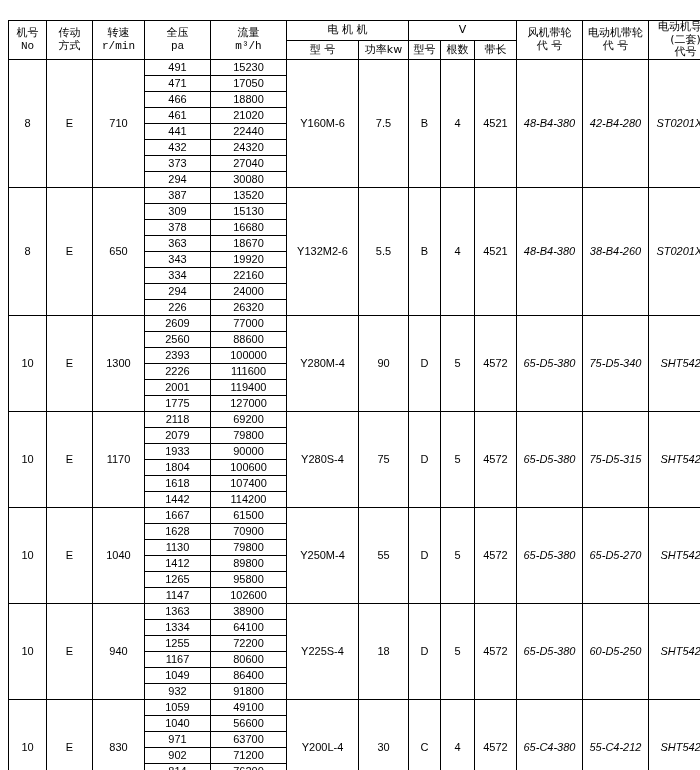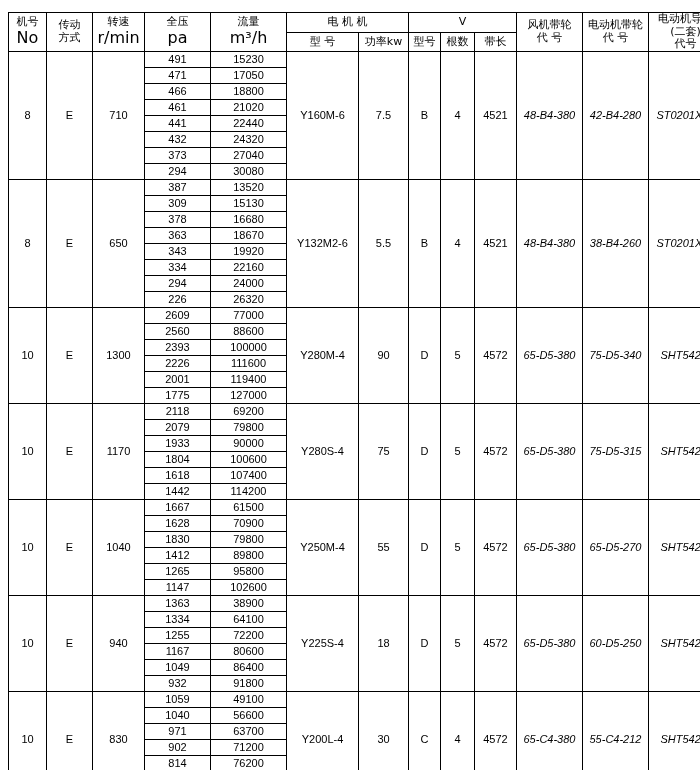--- a/index.html
+++ b/index.html
@@ -11,21 +11,21 @@
     width: 700px;
     height: 770px;
     font-family: "Liberation Sans", sans-serif;
     color: #000000;
   }
   #sheet {
     width: 653px;
     height: 770px;
     position: relative;
     box-sizing: border-box;
-    padding: 12px 8px 4px 8px;
+    padding: 20px 8px 4px 8px;
   }
   table.spec {
     border-collapse: collapse;
     width: 684px;
     table-layout: fixed;
   }
   table.spec td, table.spec th {
     border: 1px solid #000000;
     text-align: center;
     vertical-align: middle;
@@ -39,21 +39,22 @@
     font-size: 11.5px;
     padding: 2px 1px;
   }
   .hdr-main {
     height: 20px;
   }
   .hdr-sub {
     height: 19px;
   }
   .unit {
-    font-size: 16px;
+    font-size: 11px;
+    font-family: Liberation Mono, monospace;
   }
   .small-head {
     font-size: 10.5px;
     line-height: 1.1;
   }
   
   col.c-no      { width: 38px; }
   col.c-trans   { width: 46px; }
   col.c-rpm     { width: 52px; }
   col.c-press   { width: 66px; }
@@ -327,21 +328,21 @@
           <td rowspan="6" class="group ">4572</td>
           <td rowspan="6" class="group rail-cell">65-D5-380</td>
           <td rowspan="6" class="group rail-cell">65-D5-270</td>
           <td rowspan="6" class="group rail-cell">SHT542-4</td>
         </tr>
         <tr>
           <td class="data">1628</td>
           <td class="data">70900</td>
         </tr>
         <tr>
-          <td class="data">1830</td>
+          <td class="data">1130</td>
           <td class="data">79800</td>
         </tr>
         <tr>
           <td class="data">1412</td>
           <td class="data">89800</td>
         </tr>
         <tr>
           <td class="data">1265</td>
           <td class="data">95800</td>
         </tr>

